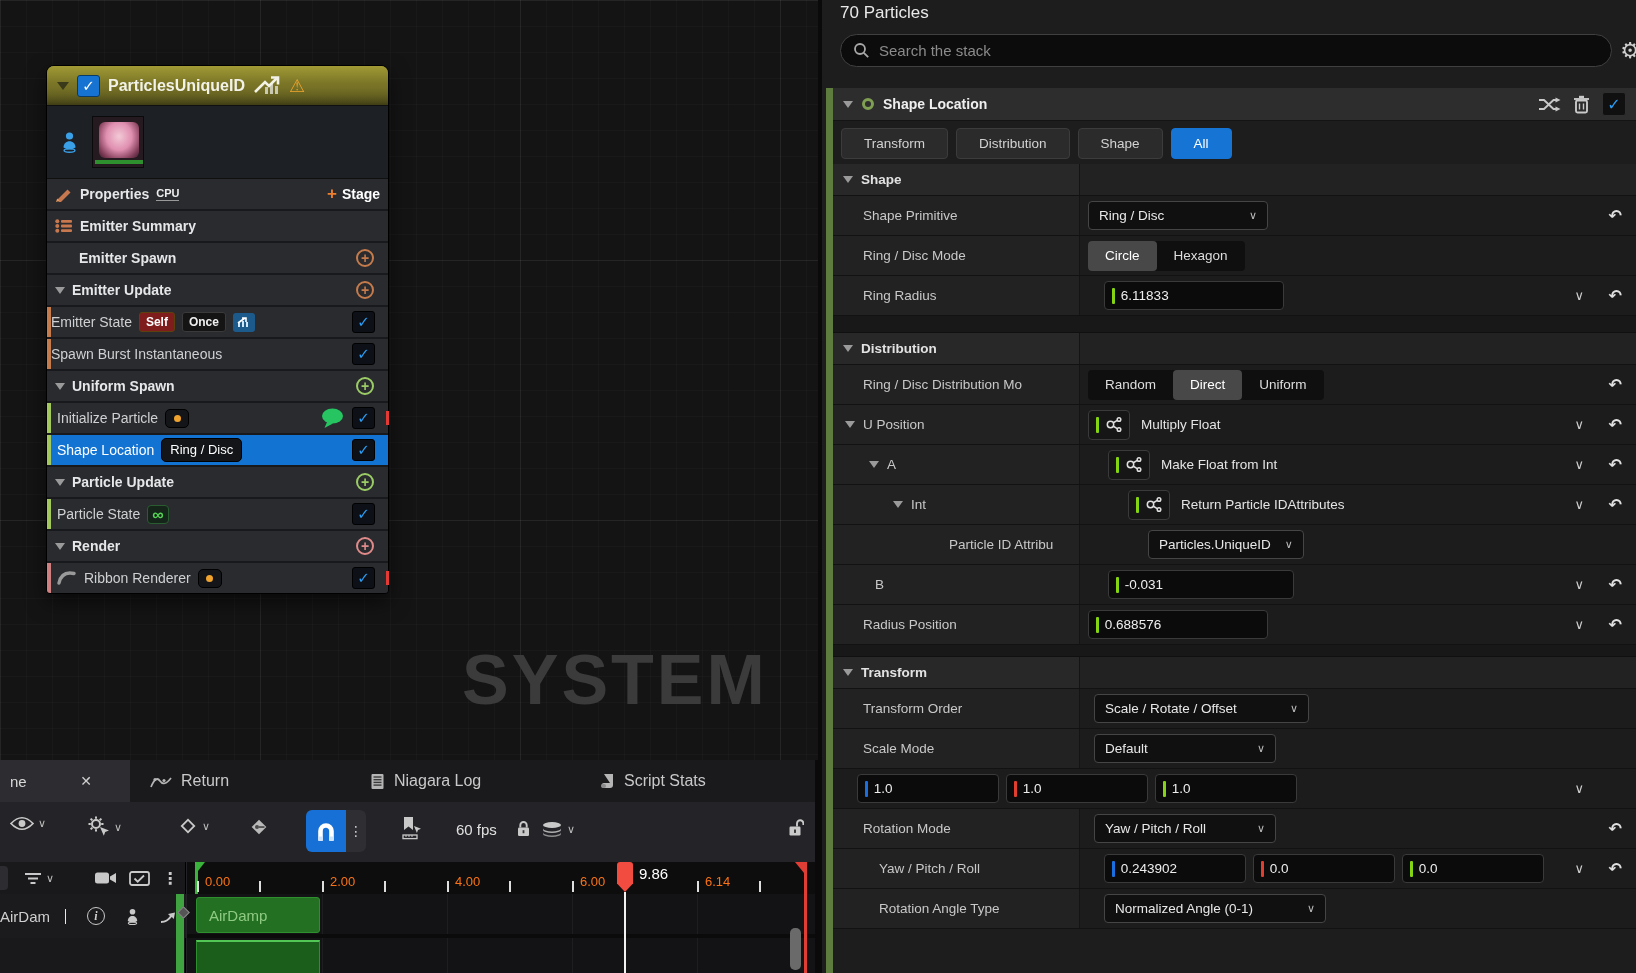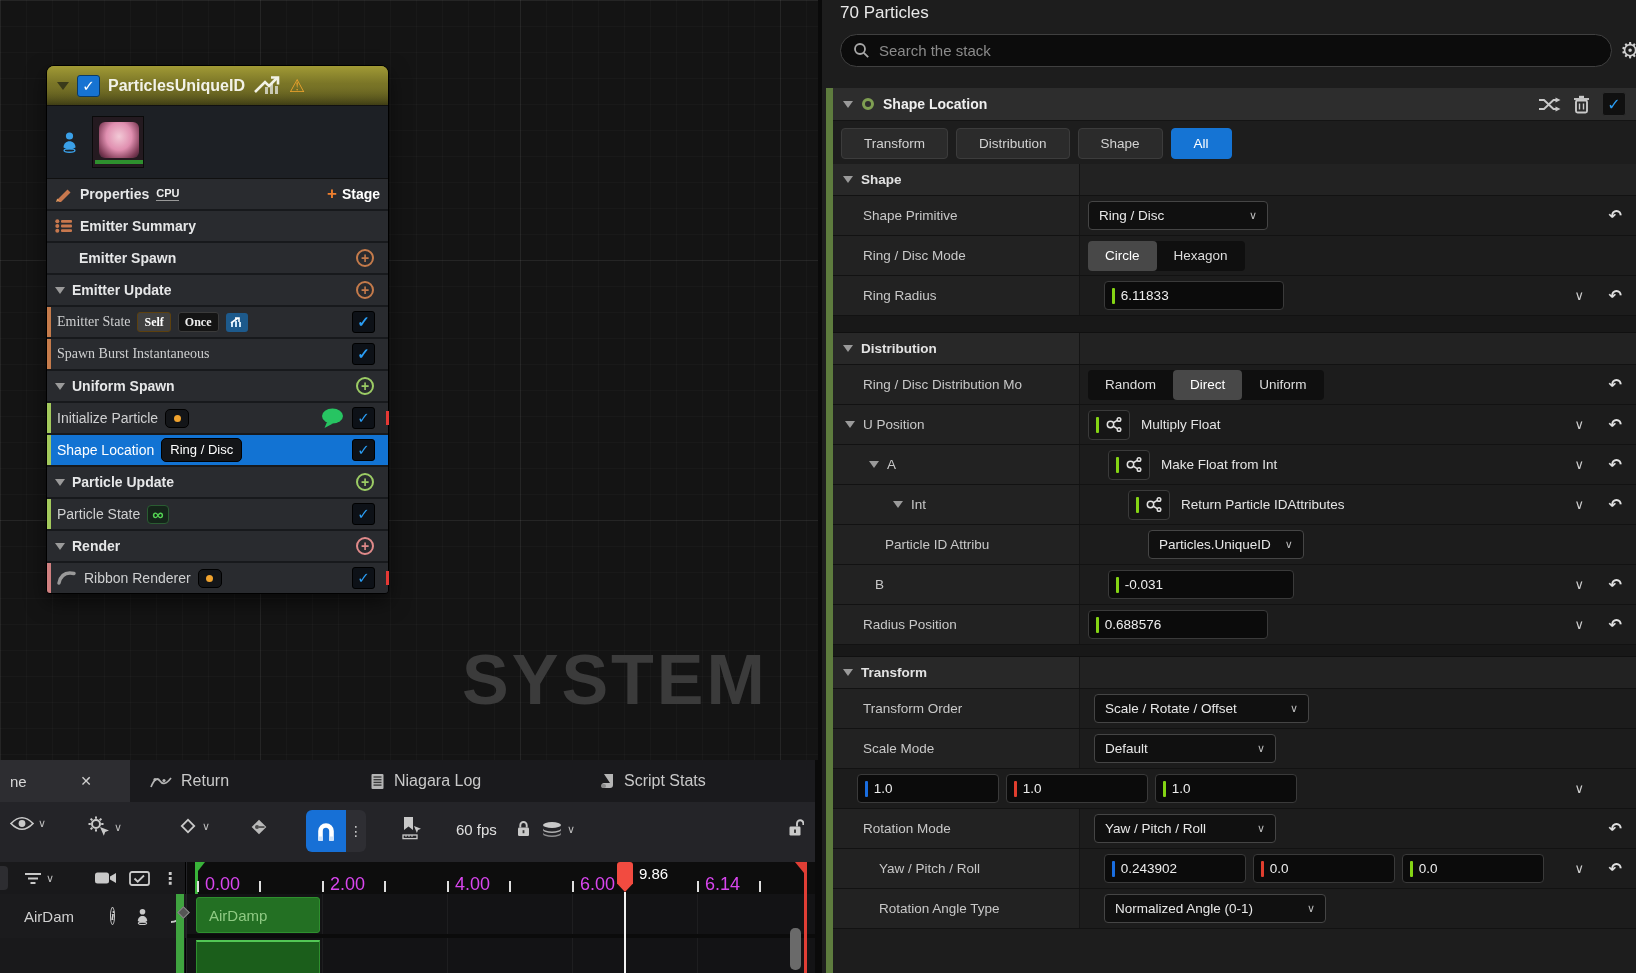--- a/index.html
+++ b/index.html
@@ -38,31 +38,31 @@
   .node-preview { height:73px; background:#1d2025; display:flex; align-items:center; gap:14px;
     padding:0 14px; border-bottom:1px solid #101010; }
   .thumb { width:52px; height:52px; background:#241a20; border:1px solid #0a0a0a; position:relative; }
   .thumb-blob { position:absolute; left:6px; top:5px; width:40px; height:36px; border-radius:6px;
     background:radial-gradient(ellipse at 50% 40%, #f2c9d6 0%, #e08fb0 45%, #7d3a55 80%, #3a2030 100%); }
   .thumb-green { position:absolute; left:2px; bottom:3px; width:48px; height:4px; background:#2e8f2e; }
 
   .srow { height:30px; margin-bottom:2px; background:#292b2f; display:flex; align-items:center;
     gap:7px; padding:0 8px; position:relative; color:#cfd0d1; font-size:14px; }
   .srow.hdr { font-weight:bold; color:#e6e7e8; }
-  .srow.bar-orange { border-left:4px solid #c57b4b; padding-left:6px;font-family:Liberation Serif, serif; }
+  .srow.bar-orange { border-left:4px solid #c57b4b; padding-left:0; }
   .srow.bar-green  { border-left:4px solid #a3c95c; padding-left:6px; }
   .srow.bar-red    { border-left:4px solid #d08080; padding-left:6px; }
   .srow.selected { background:#1273d3; color:#fff; }
   .srow .indent { margin-left:24px; }
   .plus-circle { margin-left:auto; margin-right:6px; width:18px; height:18px; border-radius:50%;
     border:2px solid currentColor; display:flex; align-items:center; justify-content:center;
     font-size:14px; font-weight:bold; line-height:1; }
   .pc-orange { color:#c57b4b; } .pc-green { color:#9ccc65; } .pc-red { color:#e08a8a; }
   .badge { font-size:12px; font-weight:bold; border-radius:3px; padding:2px 6px; line-height:1.2; }
-  .badge-self { background:#404040; color:#fff; border:1px solid #5c400e; }
+  .badge-self { background:#7f1d1d; color:#fff; border:1px solid #5c400e; }
   .badge-once { background:#141414; color:#eee; border:1px solid #3a3a3a; }
   .badge-dark { background:#131518; color:#fff; border:1px solid #000; border-radius:5px; font-weight:normal; font-size:13px; padding:3px 8px;}
   .badge-dot { background:#131518; border:1px solid #000; border-radius:5px; width:24px; height:19px;
     display:flex; align-items:center; justify-content:center; }
   .badge-dot i { width:7px; height:7px; border-radius:50%; background:#f0a32e; }
   .chartchip { width:22px; height:19px; background:#1d5a8c; border-radius:3px; display:flex;
     align-items:center; justify-content:center; }
   .inf { color:#54d354; font-weight:bold; font-size:16px; background:#15251a; border:1px solid #2a5c32;
     border-radius:4px; padding:0 4px; line-height:17px;}
   .sliver { position:absolute; right:-1px; top:8px; width:3px; height:14px; background:#e53935; }
@@ -83,28 +83,28 @@
   .magnet-btn { position:absolute; left:306px; top:8px; width:40px; height:42px; background:#1770d6;
     border-radius:6px 0 0 6px; display:flex; align-items:center; justify-content:center; }
   .magnet-dots { position:absolute; left:346px; top:8px; width:20px; height:42px; background:#2e2e33;
     border-radius:0 6px 6px 0; color:#cfcfcf; display:flex; align-items:center; justify-content:center; font-size:14px; }
   .fps { color:#e0e0e0; font-size:15px; }
 
   .tl-left { position:absolute; left:0; top:102px; width:186px; height:111px; background:#19191b; border-right:1px solid #000; }
   .tl-left-tools { position:absolute; left:0; top:0; width:186px; height:32px; display:flex; align-items:center; gap:12px; padding-left:24px; color:#c9c9c9; }
   .stub { position:absolute; left:-6px; top:4px; width:14px; height:24px; background:#2d2d31; border-radius:4px; }
   .trackhead { position:absolute; left:0; top:32px; width:186px; height:44px; background:#1b1b1d;
-    display:flex; align-items:center; gap:21px; padding-left:24px; color:#cfcfcf; font-size:15px; }
+    display:flex; align-items:center; gap:21px; padding-left:0; color:#cfcfcf; font-size:15px; }
   .cursorbar { width:1px; height:15px; background:#e8e8e8; margin-left:-6px; }
   .greensliver { position:absolute; left:176px; top:32px; width:8px; height:79px; background:#3fa33f; }
   .info-ic { width:18px; height:18px; border:1.6px solid #c9c9c9; border-radius:50%; display:flex;
     align-items:center; justify-content:center; font-size:12px; font-weight:bold; font-family:"Liberation Serif",serif; font-style:italic; }
 
   .ruler { position:absolute; left:187px; top:102px; width:628px; height:32px; background:#0d0d0d; }
-  .rlabel { position:absolute; top:12px; color:#d946ef; font-size:18px; }
+  .rlabel { position:absolute; top:12px; color:#f97316; font-size:13px; }
   .rtick { position:absolute; bottom:2px; width:2px; height:11px; background:#dedede; }
   .rtick.minor { height:11px; }
   .tracks { position:absolute; left:187px; top:134px; width:628px; height:79px; background:#131315; }
   .gridcol { position:absolute; top:0; width:1px; height:79px; background:#1e1e20; }
   .rowsep { position:absolute; left:0; top:40px; width:628px; height:4px; background:#0b0b0b; }
   .clip { position:absolute; left:9px; top:3px; width:124px; height:36px; background:#237023;
     border:1px solid #2e8f2e; border-radius:3px; color:#8fca83; font-size:15px;
     display:flex; align-items:center; padding-left:12px; }
   .clip2 { position:absolute; left:9px; top:46px; width:124px; height:33px; background:#1b5e1b;
     border-top:2px solid #52c755; border-left:1px solid #2e8f2e; border-right:1px solid #2e8f2e; }
@@ -734,21 +734,21 @@
                 </svg>
               </span>
           </div>
           <span class="chip-label">Return Particle IDAttributes</span>
           <span class="rowchev">∨</span>
           <span class="rowreset">↶</span>
         </div>
       </div>
 
       <div class="prow h40">
-        <div class="plabel" style="padding-left:52px">
+        <div class="plabel" style="padding-left:116px">
             <span>Particle ID Attribu</span>
           </div>
         <div class="pvalue">
           <div class="dd" style="margin-left:68px">
             <span>Particles.UniqueID</span>
             <span class="chev-sm">∨</span>
           </div>
         </div>
       </div>
 

